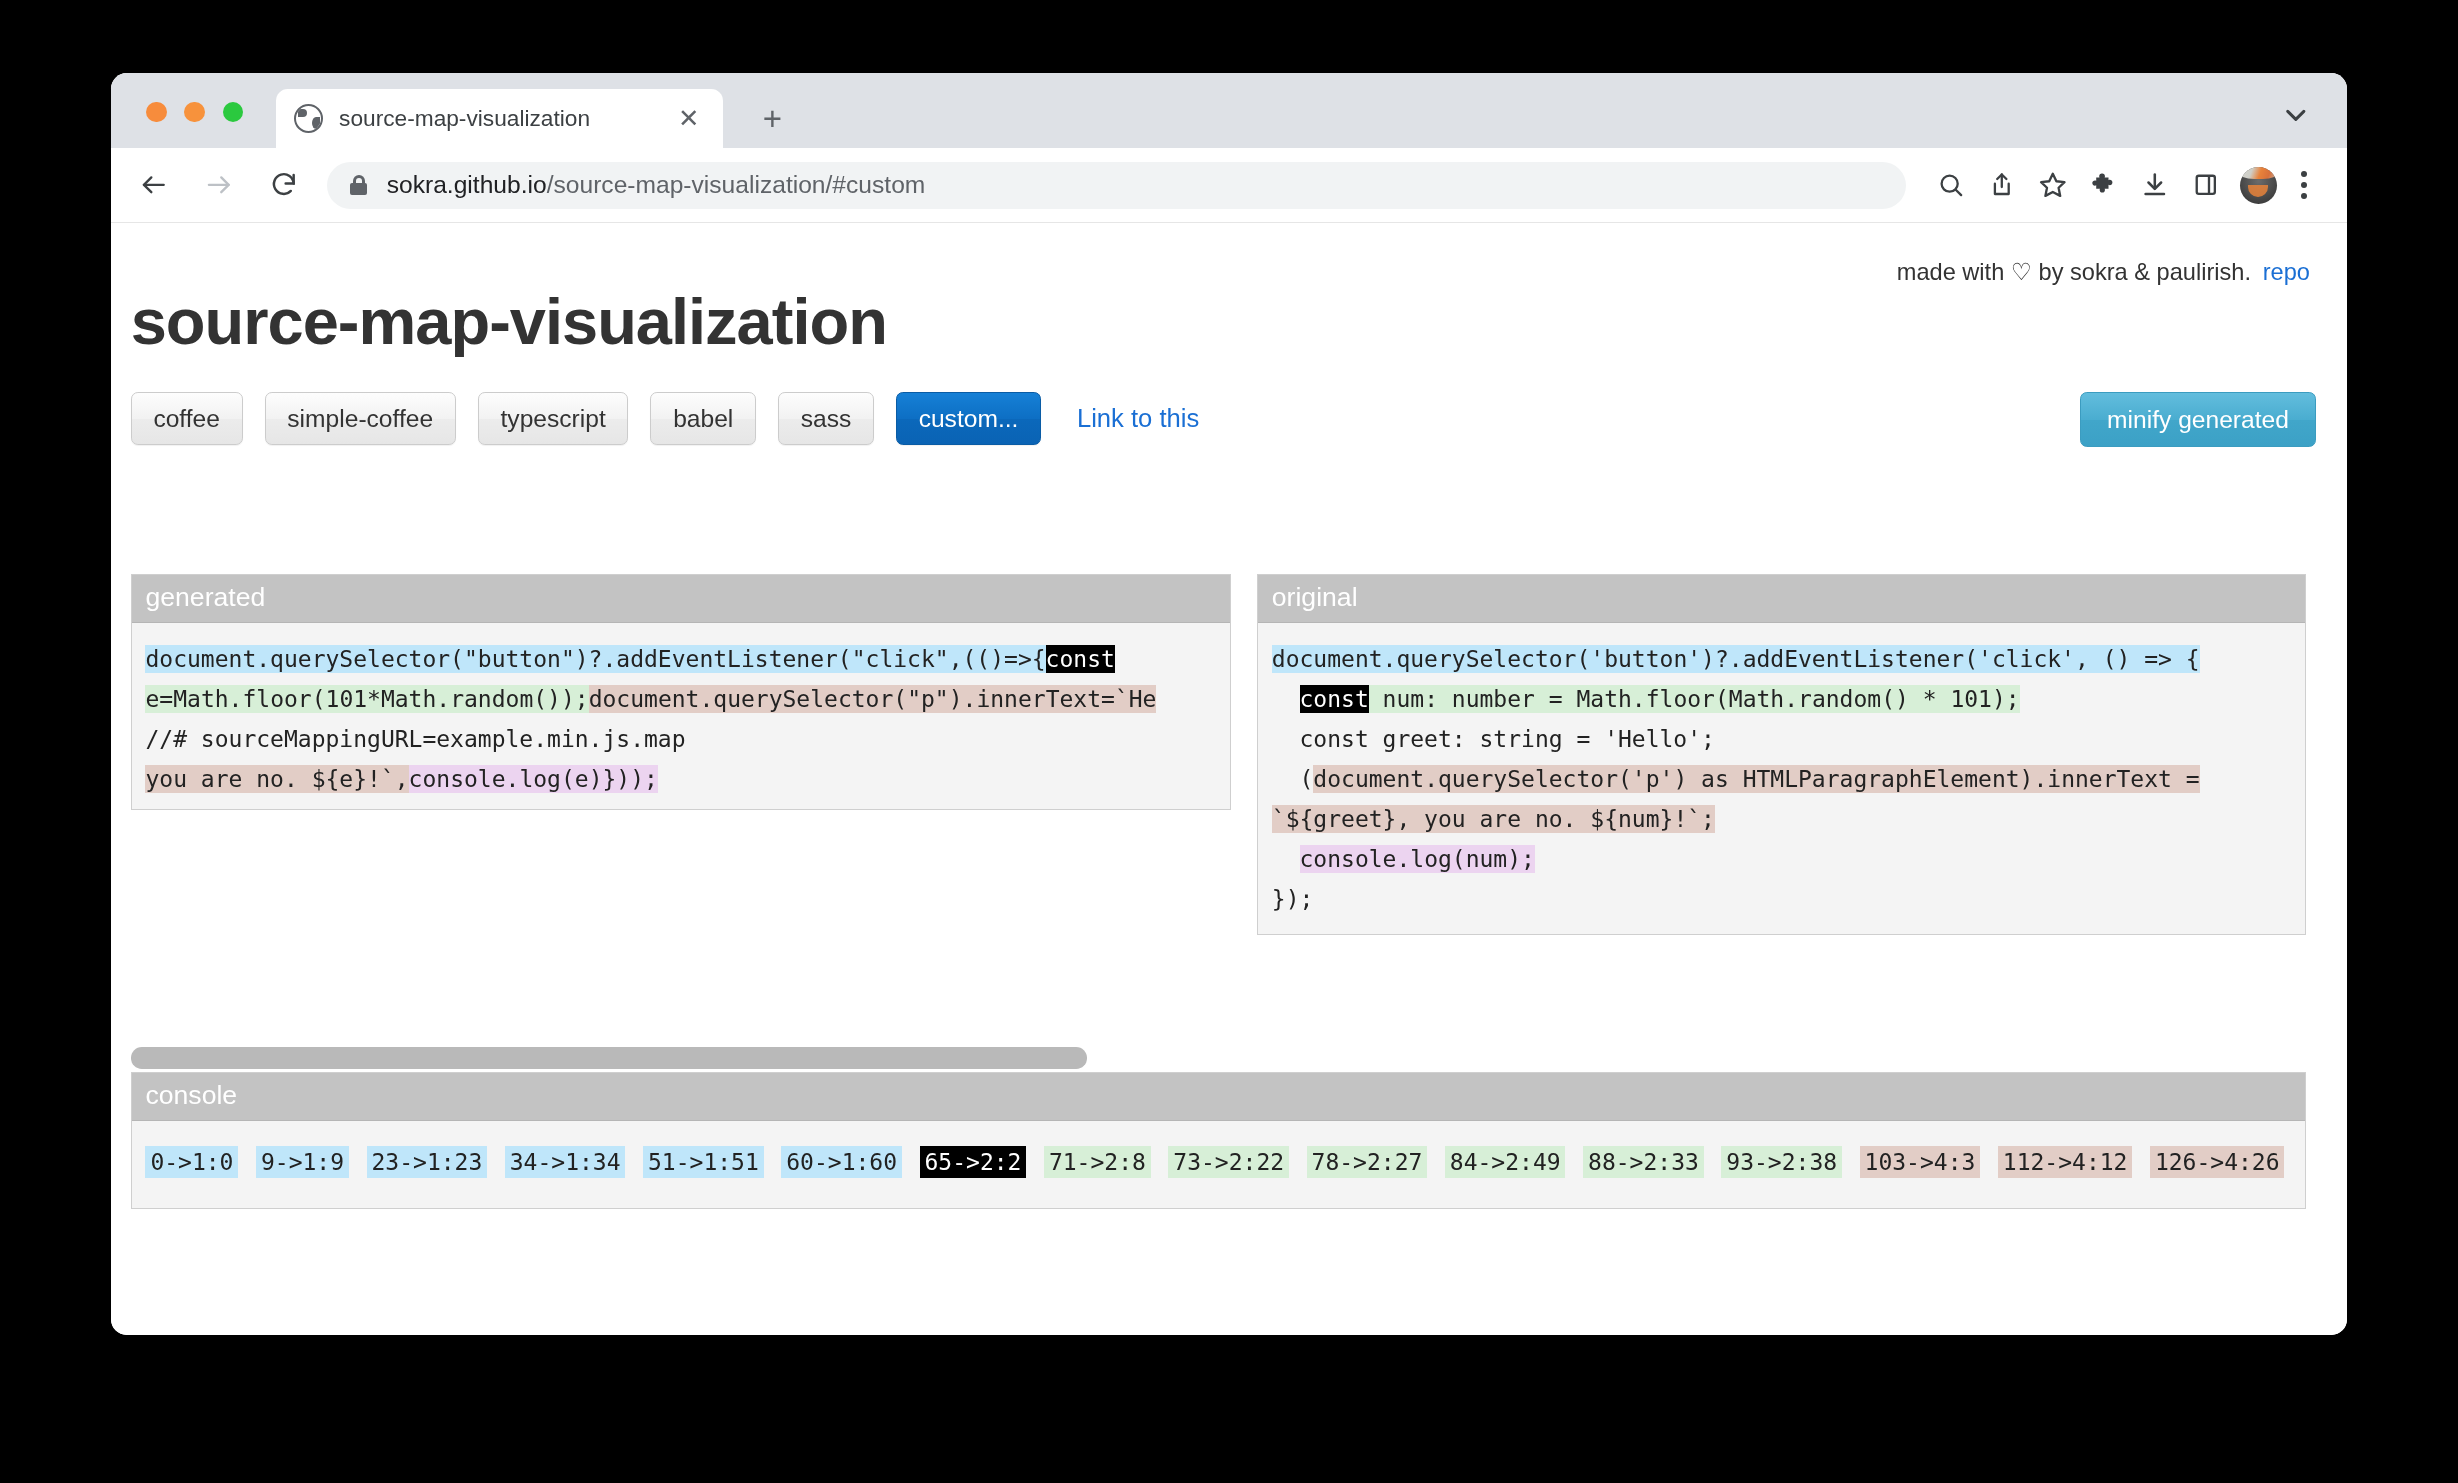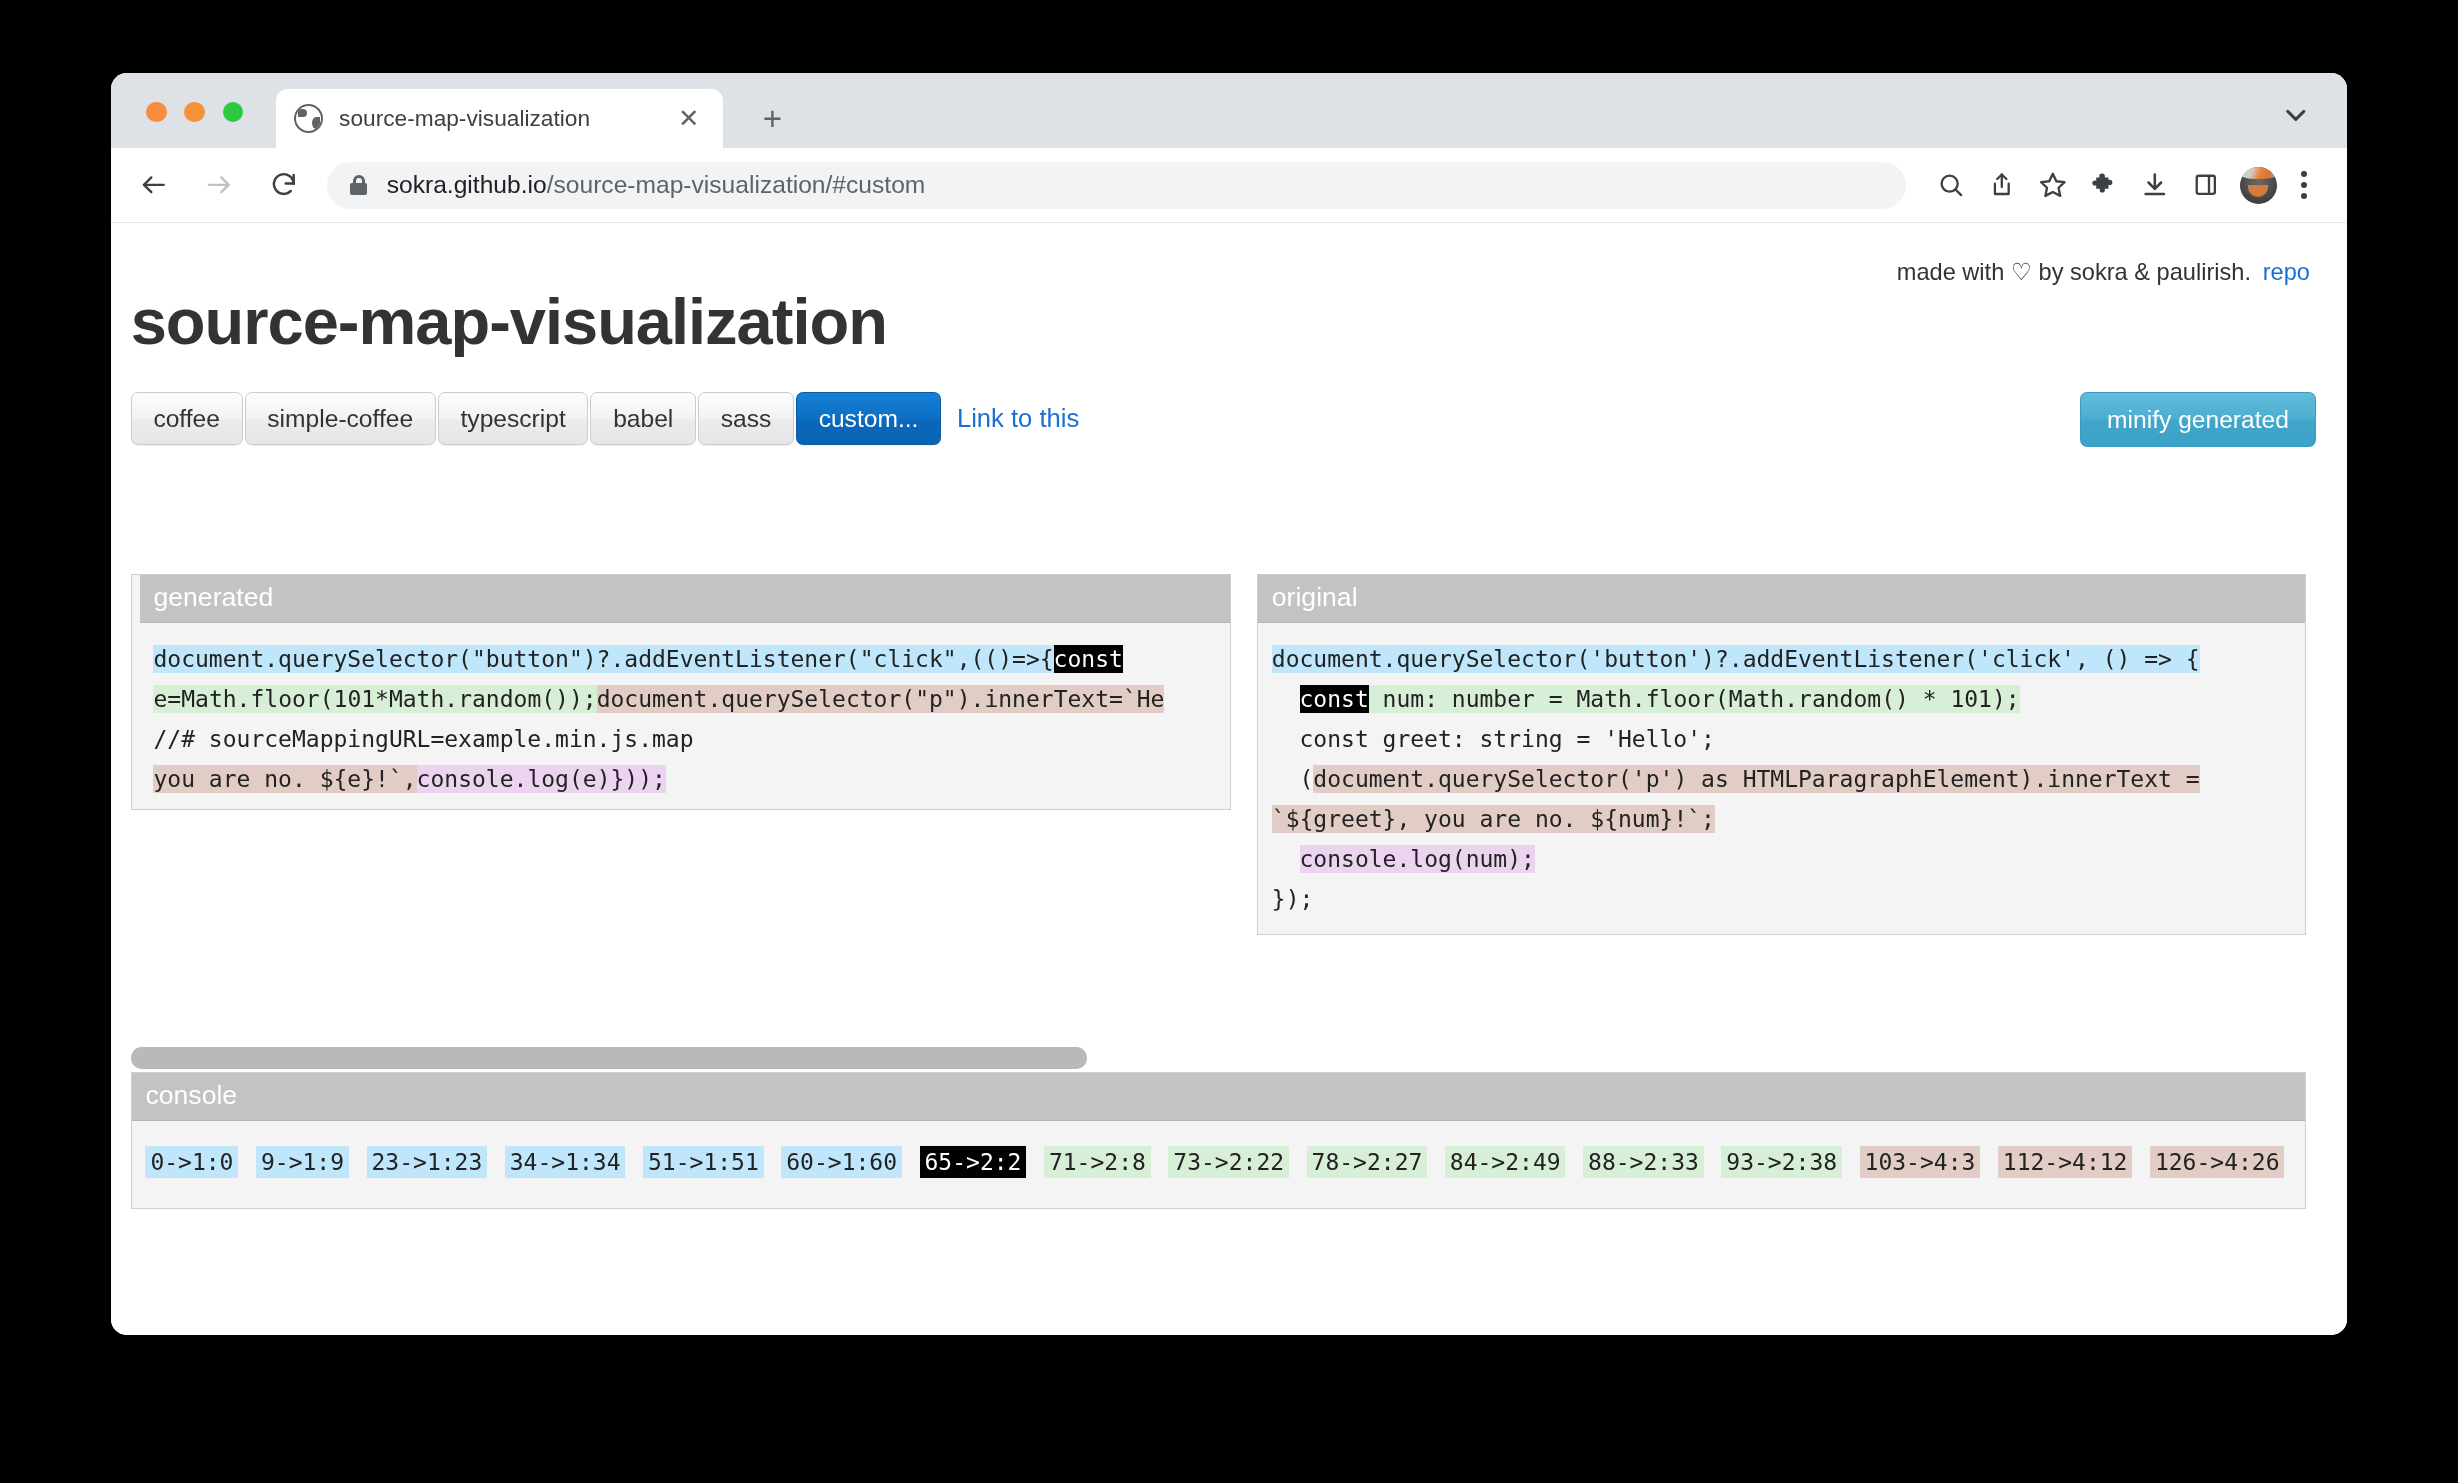--- a/index.html
+++ b/index.html
@@ -236,21 +236,21 @@
     color: #333;
     letter-spacing: -1px;
   }
 
   .tabs-row {
     position: absolute;
     left: 19.7px;
     top: 169px;
     display: flex;
     align-items: center;
-    gap: 2px;
+    gap: 22px;
   }
   .pill {
     font-size: 24.6px;
     color: #333;
     background: linear-gradient(to bottom, #fdfdfd 0%, #f2f2f2 50%, #ececec 51%, #e6e6e6 100%);
     border: 1px solid #ccc;
     border-radius: 6.9px;
     padding: 11.8px 21.7px;
     line-height: 1.1;
     box-shadow: 0 1px 1px rgba(0,0,0,0.06);
@@ -296,21 +296,21 @@
   .panel-body {
     font-family: "DejaVu Sans Mono", "Liberation Mono", monospace;
     font-size: 23px;
     line-height: 40px;
     color: #222;
     padding: 15.8px 13.8px 21.7px;
     white-space: pre-wrap;
     overflow: hidden;
   }
 
-  #generated-panel { left: 19.7px;  top: 351px; width: 1100px; height: 236px; padding-left: 8px; }
+  #generated-panel { left: 19.7px;  top: 351px; width: 1100px; height: 236px; }
   #original-panel  { left: 1146px; top: 351px; width: 1049px; height: 361px; }
   #generated-panel .panel-body { white-space: nowrap; }
 
   .seg { padding: 1px 0; }
   .s-blue  { background: #bfe6fa; }
   .s-green { background: #d7efd7; }
   .s-pink  { background: #e2cdc6; }
   .s-purp  { background: #ecd4f0; }
   .s-sel   { background: #000; color: #fff; }
   .plain   { background: transparent; }

